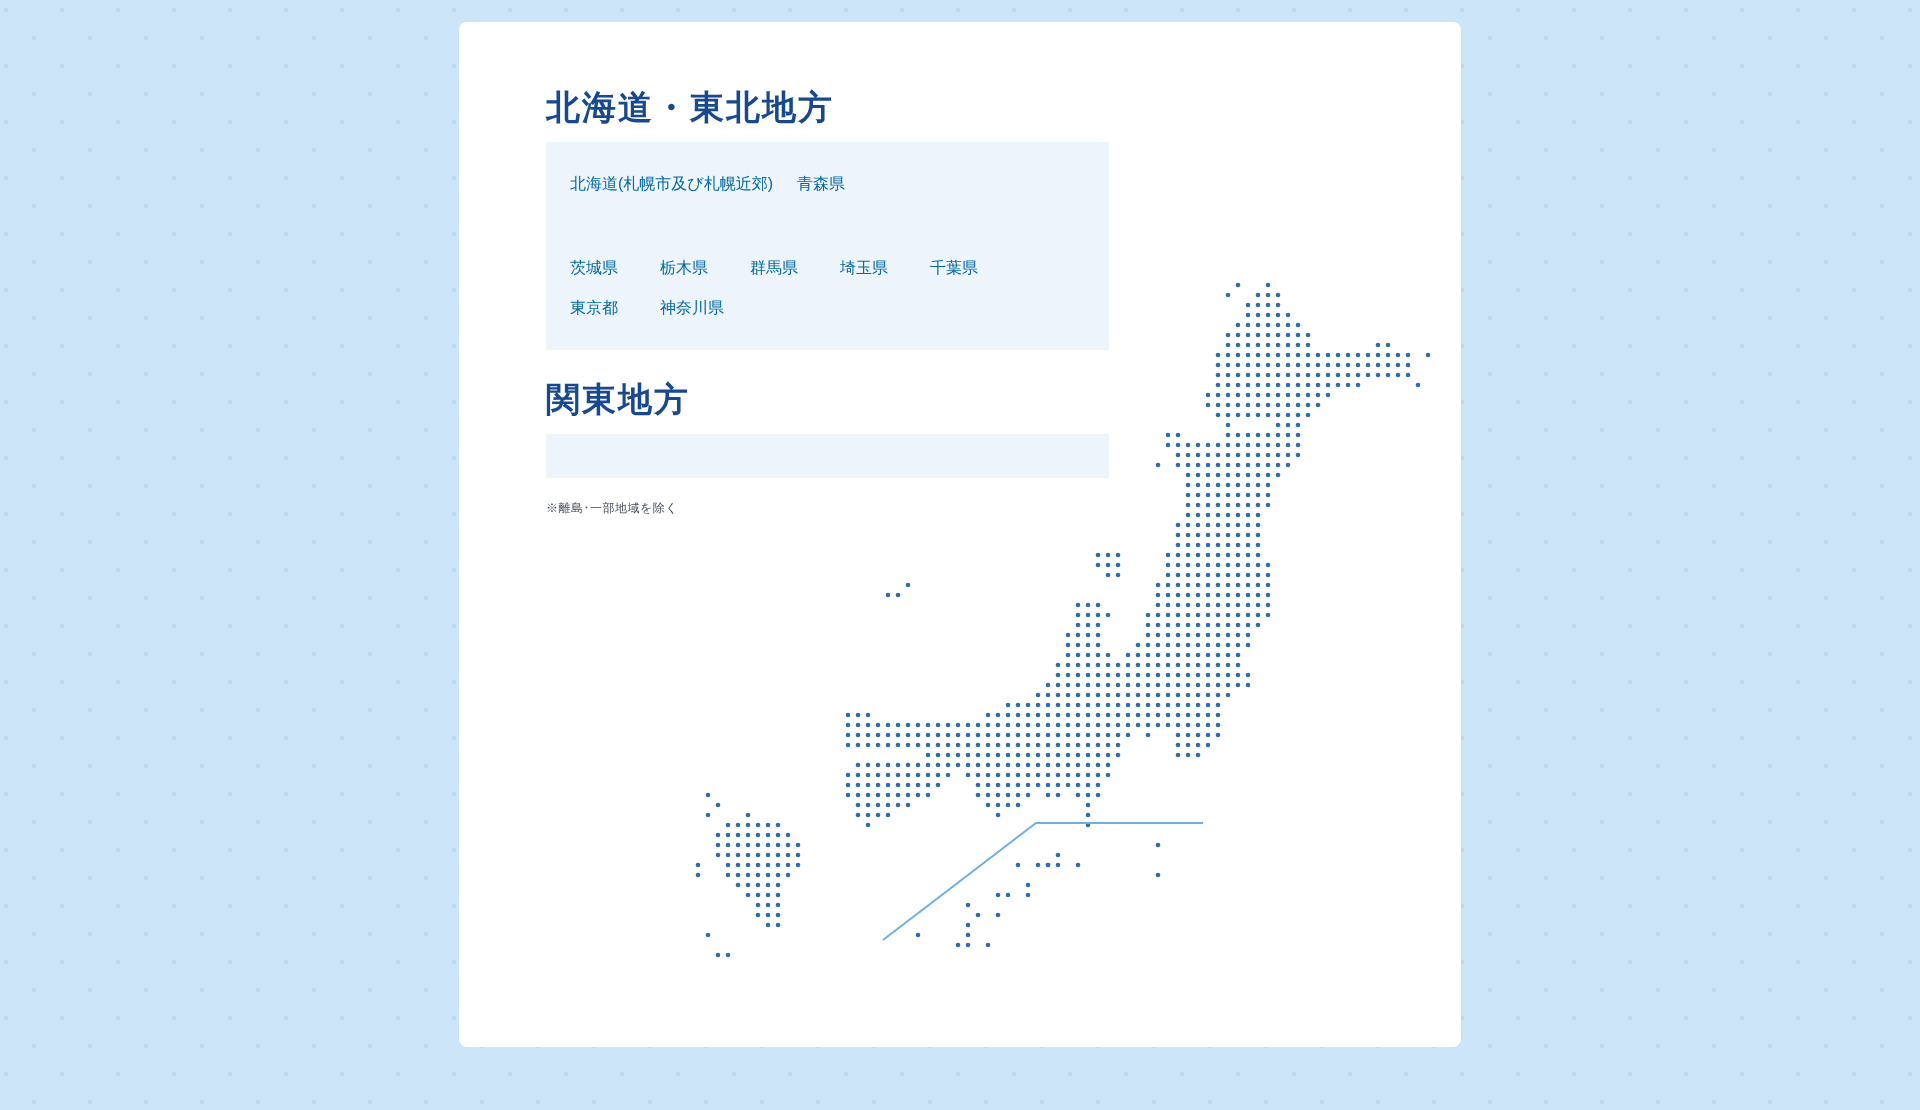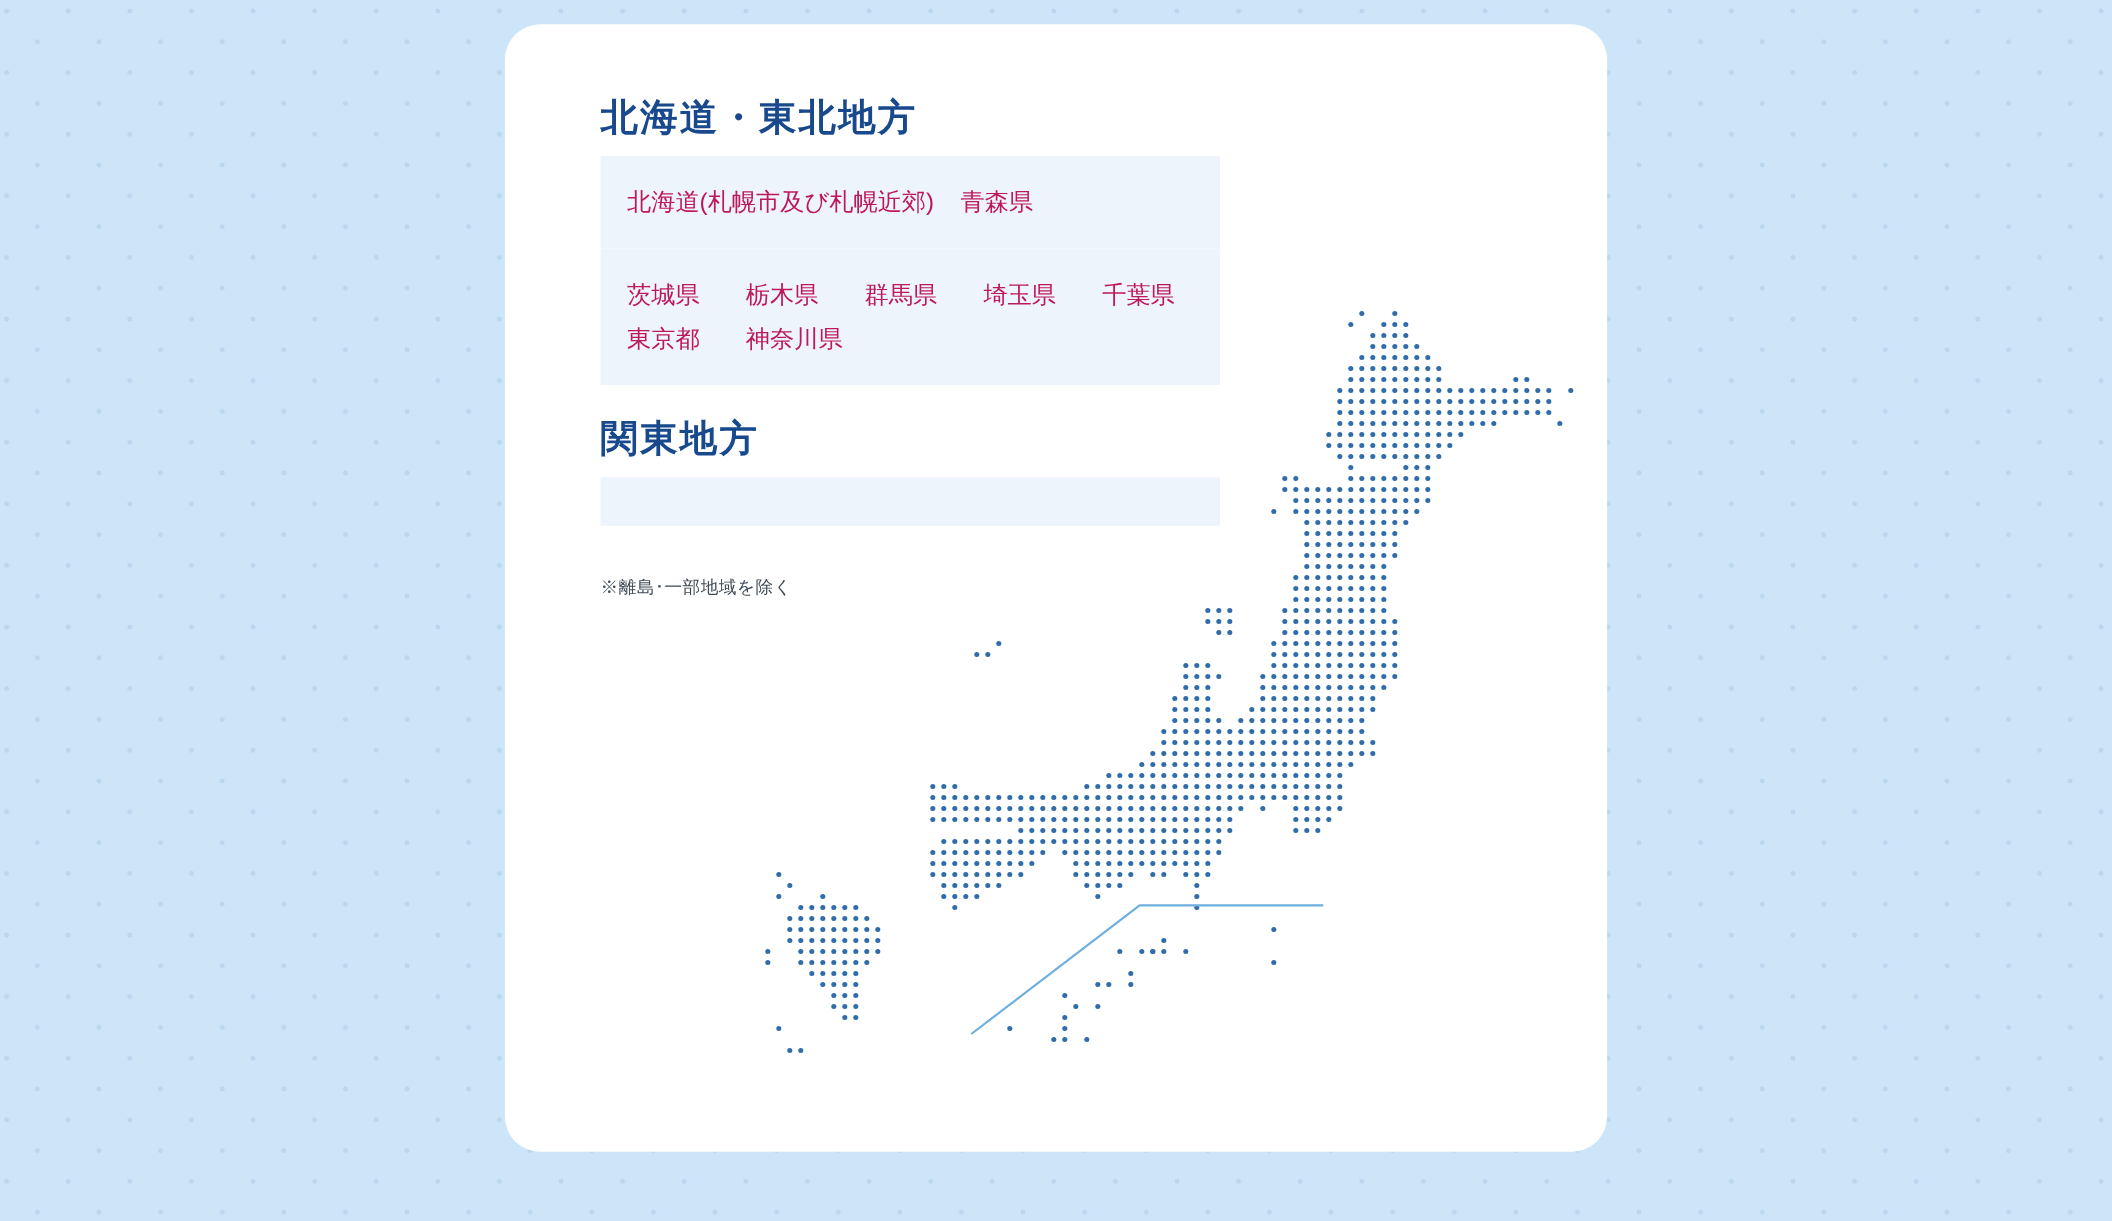--- a/index.html
+++ b/index.html
@@ -13,21 +13,21 @@
     background-size:56px 56px, 56px 56px;
     background-position:6px 10px, 34px 38px;
     position:relative;
   }
   .card{
     position:absolute;
     left:50%; top:22px;
     transform:translateX(-50%);
     width:1002px; height:1025px;
     background:#ffffff;
-    border-radius:32px;
+    border-radius:8px;
   }
   .content{
     position:absolute;
     left:87px; top:66px;
     width:563px;
   }
   .section-title{
     font-size:34px;
     font-weight:bold;
     color:#17498c;
@@ -39,30 +39,30 @@
   .pref-box{
     background:#eef4fb;
     width:563px;
     padding:22px 24px;
     margin-bottom:0;
   }
   .pref-row{
     display:flex;
     gap:42px;
     line-height:40px;
-    font-size:22px;
-    color:#be185d;
+    font-size:16px;
+    color:#0369a1;
     white-space:nowrap;
   }
   .pref-row.gap-sm{ gap:24px; }
   .mt-sec{ margin-top:30px; }
   .notes{
-    margin-top:40px;
+    margin-top:14px;
     width:302px;
-    font-size:16px;
+    font-size:12px;
     line-height:33px;
     color:#404b57;
     letter-spacing:0.5px;
   }
   .map-wrap{
     position:absolute;
     left:232px; top:248px;
     width:740px; height:700px;
     pointer-events:none;
   }

